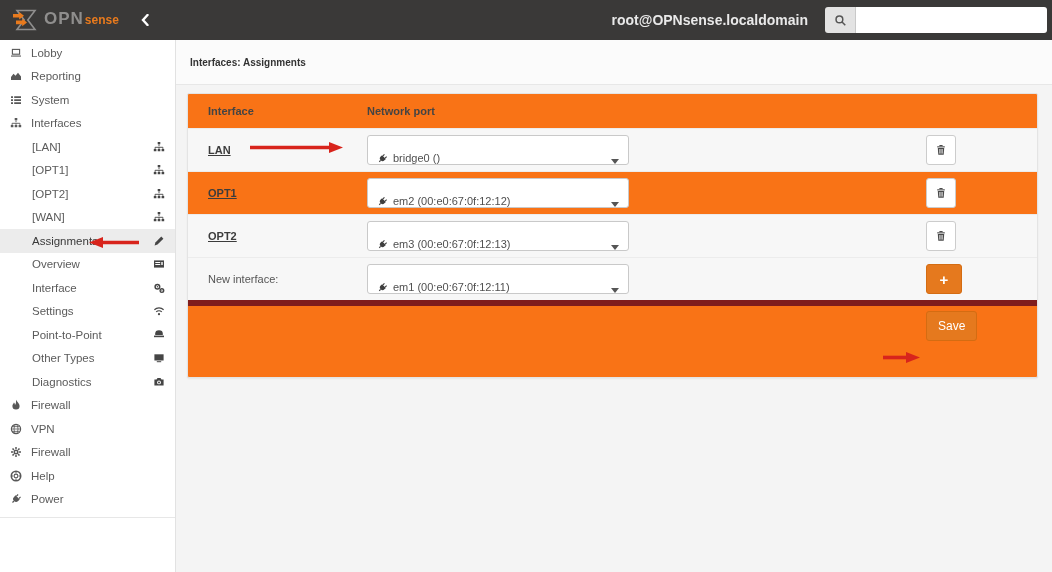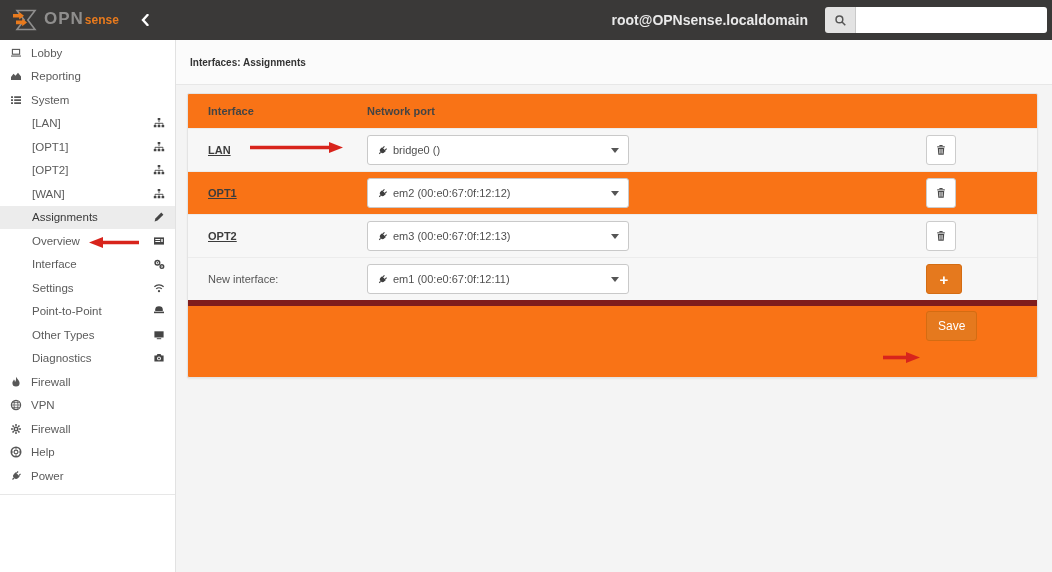--- a/index.html
+++ b/index.html
@@ -45,21 +45,21 @@
   .trow{display:grid;grid-template-columns:179px 559px auto;align-items:center;}
   .thead{height:34px;font-size:11px;font-weight:bold;color:#444;}
   .trow .c1{padding-left:20px;font-size:11px;}
   .trow.data{height:42px;border-top:1px solid #ececec;}
   .trow.stripe{background:#f7f7f7;}
   .tfoot{height:40px;border-top:6px solid #7f1d1d;}
   .iface-link{font-weight:bold;color:#3c3c3c;text-decoration:underline;font-size:11px;cursor:pointer;}
   .iface-plain{color:#555;font-size:11px;}
 
   .select{width:262px;height:30px;box-sizing:border-box;border:1px solid #c9c9c9;border-radius:3px;
-          background:#fff;display:flex;align-items:center;padding:0 9px;gap:5px;font-size:11px;
+          background:#fff;display:flex;align-items:flex-end;padding:0 9px;gap:5px;font-size:11px;
           color:#4f4f4f;cursor:pointer;}
   .select .plug{color:#3e3e3e;display:flex;}
   .caret{width:0;height:0;border-left:4px solid transparent;border-right:4px solid transparent;
          border-top:5px solid #555;margin-left:auto;}
 
   .btn-trash{width:30px;height:30px;background:#fff;border:1px solid #ccc;border-radius:3px;
              display:flex;align-items:center;justify-content:center;color:#4a4a4a;cursor:pointer;padding:0;}
   .btn-add{width:36px;height:30px;background:#e5791e;border:1px solid #d46c12;border-radius:3px;
            color:#fff;font-weight:bold;font-size:15px;line-height:1;cursor:pointer;}
   .btn-save{height:30px;padding:0 11px;background:#e5791e;border:1px solid #d46c12;border-radius:3px;
@@ -206,20 +206,28 @@
         </span>
       <span>Reporting</span>
     </div>
     <div class="sb-item">
       <span class="sb-ico">
           <svg width="12" height="12">
             <use href="#i-list"></use>
           </svg>
         </span>
       <span>System</span>
+    </div>
+    <div class="sb-item">
+      <span class="sb-ico">
+          <svg width="12" height="12">
+            <use href="#i-sitemap"></use>
+          </svg>
+        </span>
+      <span>Interfaces</span>
     </div>
     <div class="sb-item lvl1">
       <span>[LAN]</span>
       <span class="sb-rico">
           <svg width="12" height="12">
             <use href="#i-sitemap"></use>
           </svg>
         </span>
     </div>
     <div class="sb-item lvl1">

